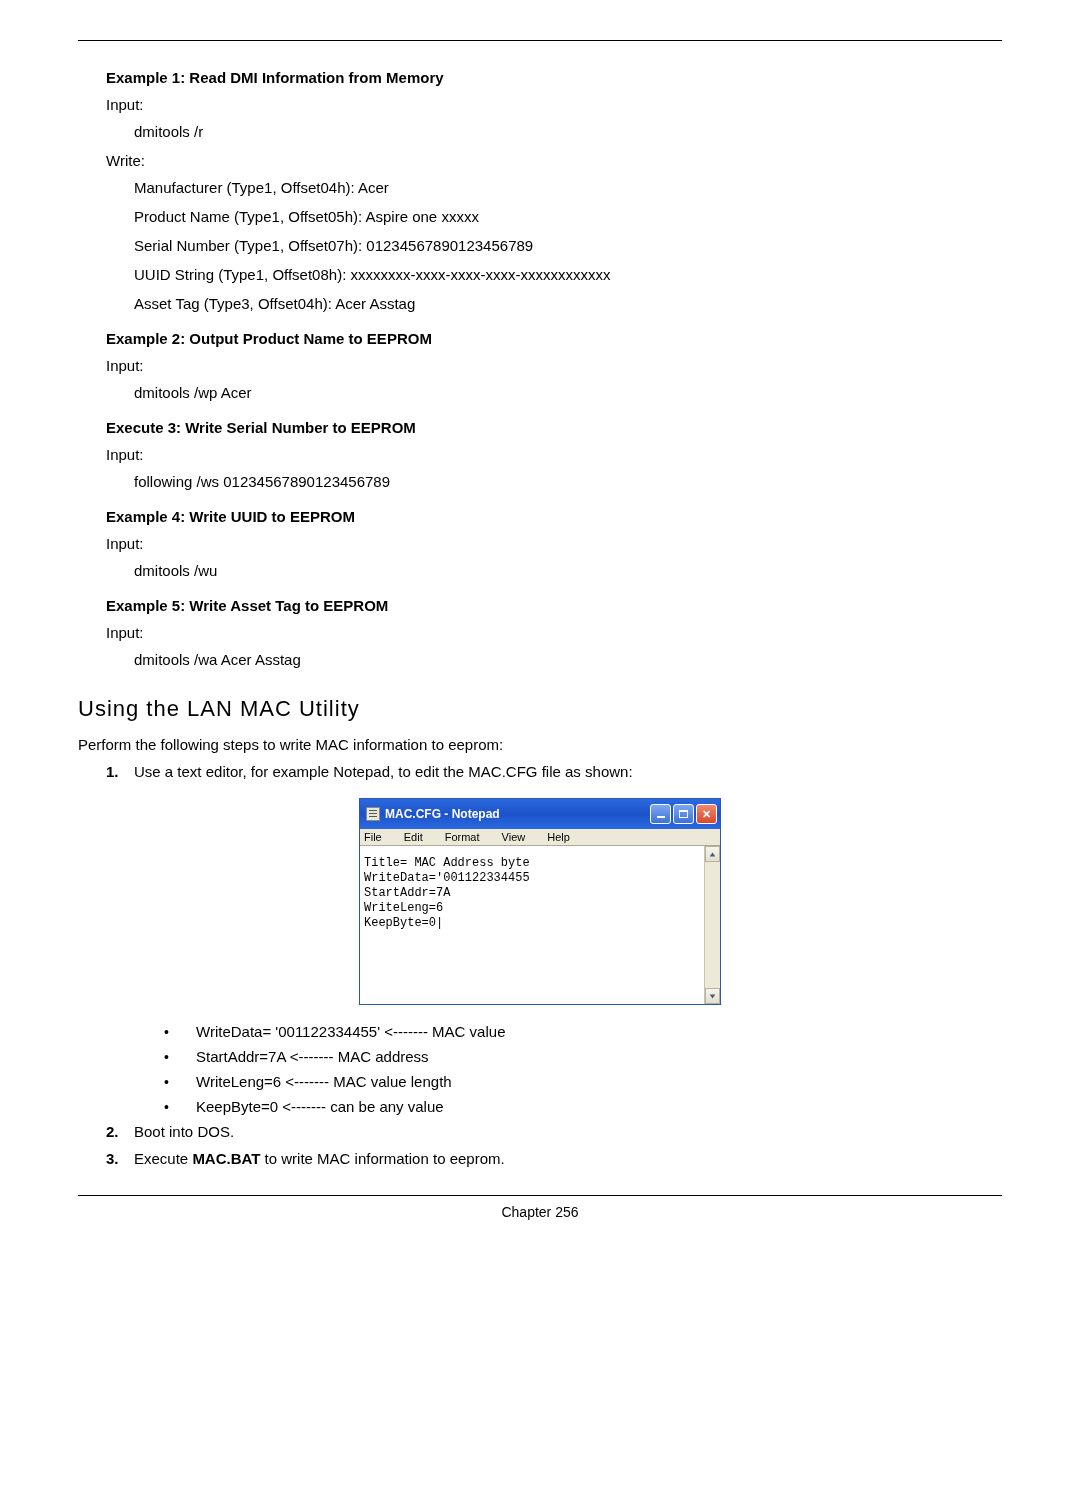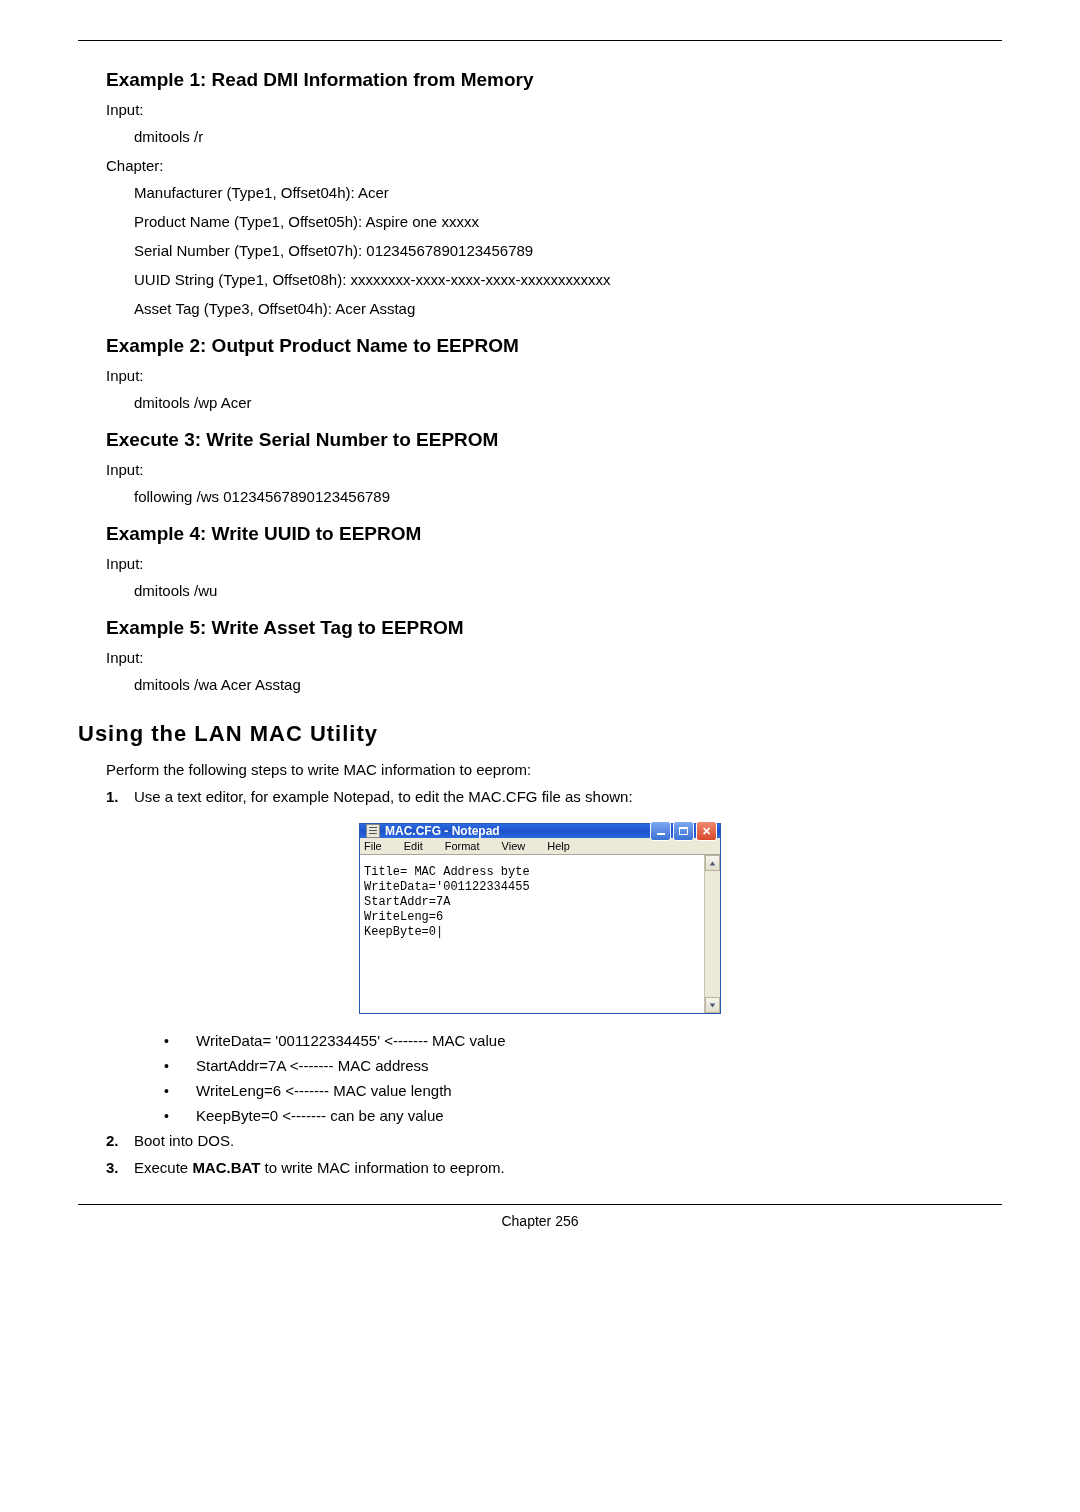--- a/index.html
+++ b/index.html
@@ -14,44 +14,43 @@
       background: #fff;
       width: 1080px;
       padding: 40px 78px 30px 78px;
     }
     .top-rule {
       border-top: 1px solid #000;
       margin-bottom: 28px;
     }
     .example-heading {
       font-weight: bold;
-      font-size: 19px;
+      font-size: 15px;
       margin-left: 28px;
       margin-bottom: 10px;
       margin-top: 18px;
     }
     .label-line {
       margin-left: 28px;
       margin-bottom: 10px;
       margin-top: 6px;
     }
     .indent-line {
       margin-left: 56px;
       margin-bottom: 12px;
     }
     .section-heading {
       font-family: Arial, Helvetica, sans-serif;
       font-size: 22px;
       letter-spacing: 1px;
       margin-top: 28px;
       margin-bottom: 14px;
-      font-weight: bold;
+      font-weight: normal;
     }
     .para {
-      margin-left: 28px;
       margin-bottom: 10px;
     }
     .ol-item {
       display: flex;
       margin-left: 28px;
       margin-bottom: 10px;
     }
     .ol-num {
       font-weight: bold;
       width: 28px;
@@ -75,21 +74,21 @@
       font-size: 14px;
     }
     .notepad-container {
       width: 362px;
       margin: 18px auto 18px auto;
       border: 1px solid #2c59b0;
       background: #fff;
     }
     .notepad-titlebar {
       background: linear-gradient(to bottom, #2b6ae0 0%, #1d52c9 50%, #2b6ae0 100%);
-      height: 14px;
+      height: 30px;
       display: flex;
       align-items: center;
       justify-content: space-between;
       padding: 0 3px 0 6px;
       color: #fff;
     }
     .titlebar-left {
       display: flex;
       align-items: center;
       gap: 5px;
@@ -192,21 +191,21 @@
     }
   </style>
 </head>
 <body>
 
 <div class="top-rule"></div>
 
 <div class="example-heading">Example 1: Read DMI Information from Memory</div>
 <div class="label-line">Input:</div>
 <div class="indent-line">dmitools /r</div>
-<div class="label-line">Chapter:</div>
+<div class="label-line">Write:</div>
 <div class="indent-line">Manufacturer (Type1, Offset04h): Acer</div>
 <div class="indent-line">Product Name (Type1, Offset05h): Aspire one xxxxx</div>
 <div class="indent-line">Serial Number (Type1, Offset07h): 01234567890123456789</div>
 <div class="indent-line">UUID String (Type1, Offset08h): xxxxxxxx-xxxx-xxxx-xxxx-xxxxxxxxxxxx</div>
 <div class="indent-line">Asset Tag (Type3, Offset04h): Acer Asstag</div>
 
 <div class="example-heading">Example 2: Output Product Name to EEPROM</div>
 <div class="label-line">Input:</div>
 <div class="indent-line">dmitools /wp Acer</div>
 

